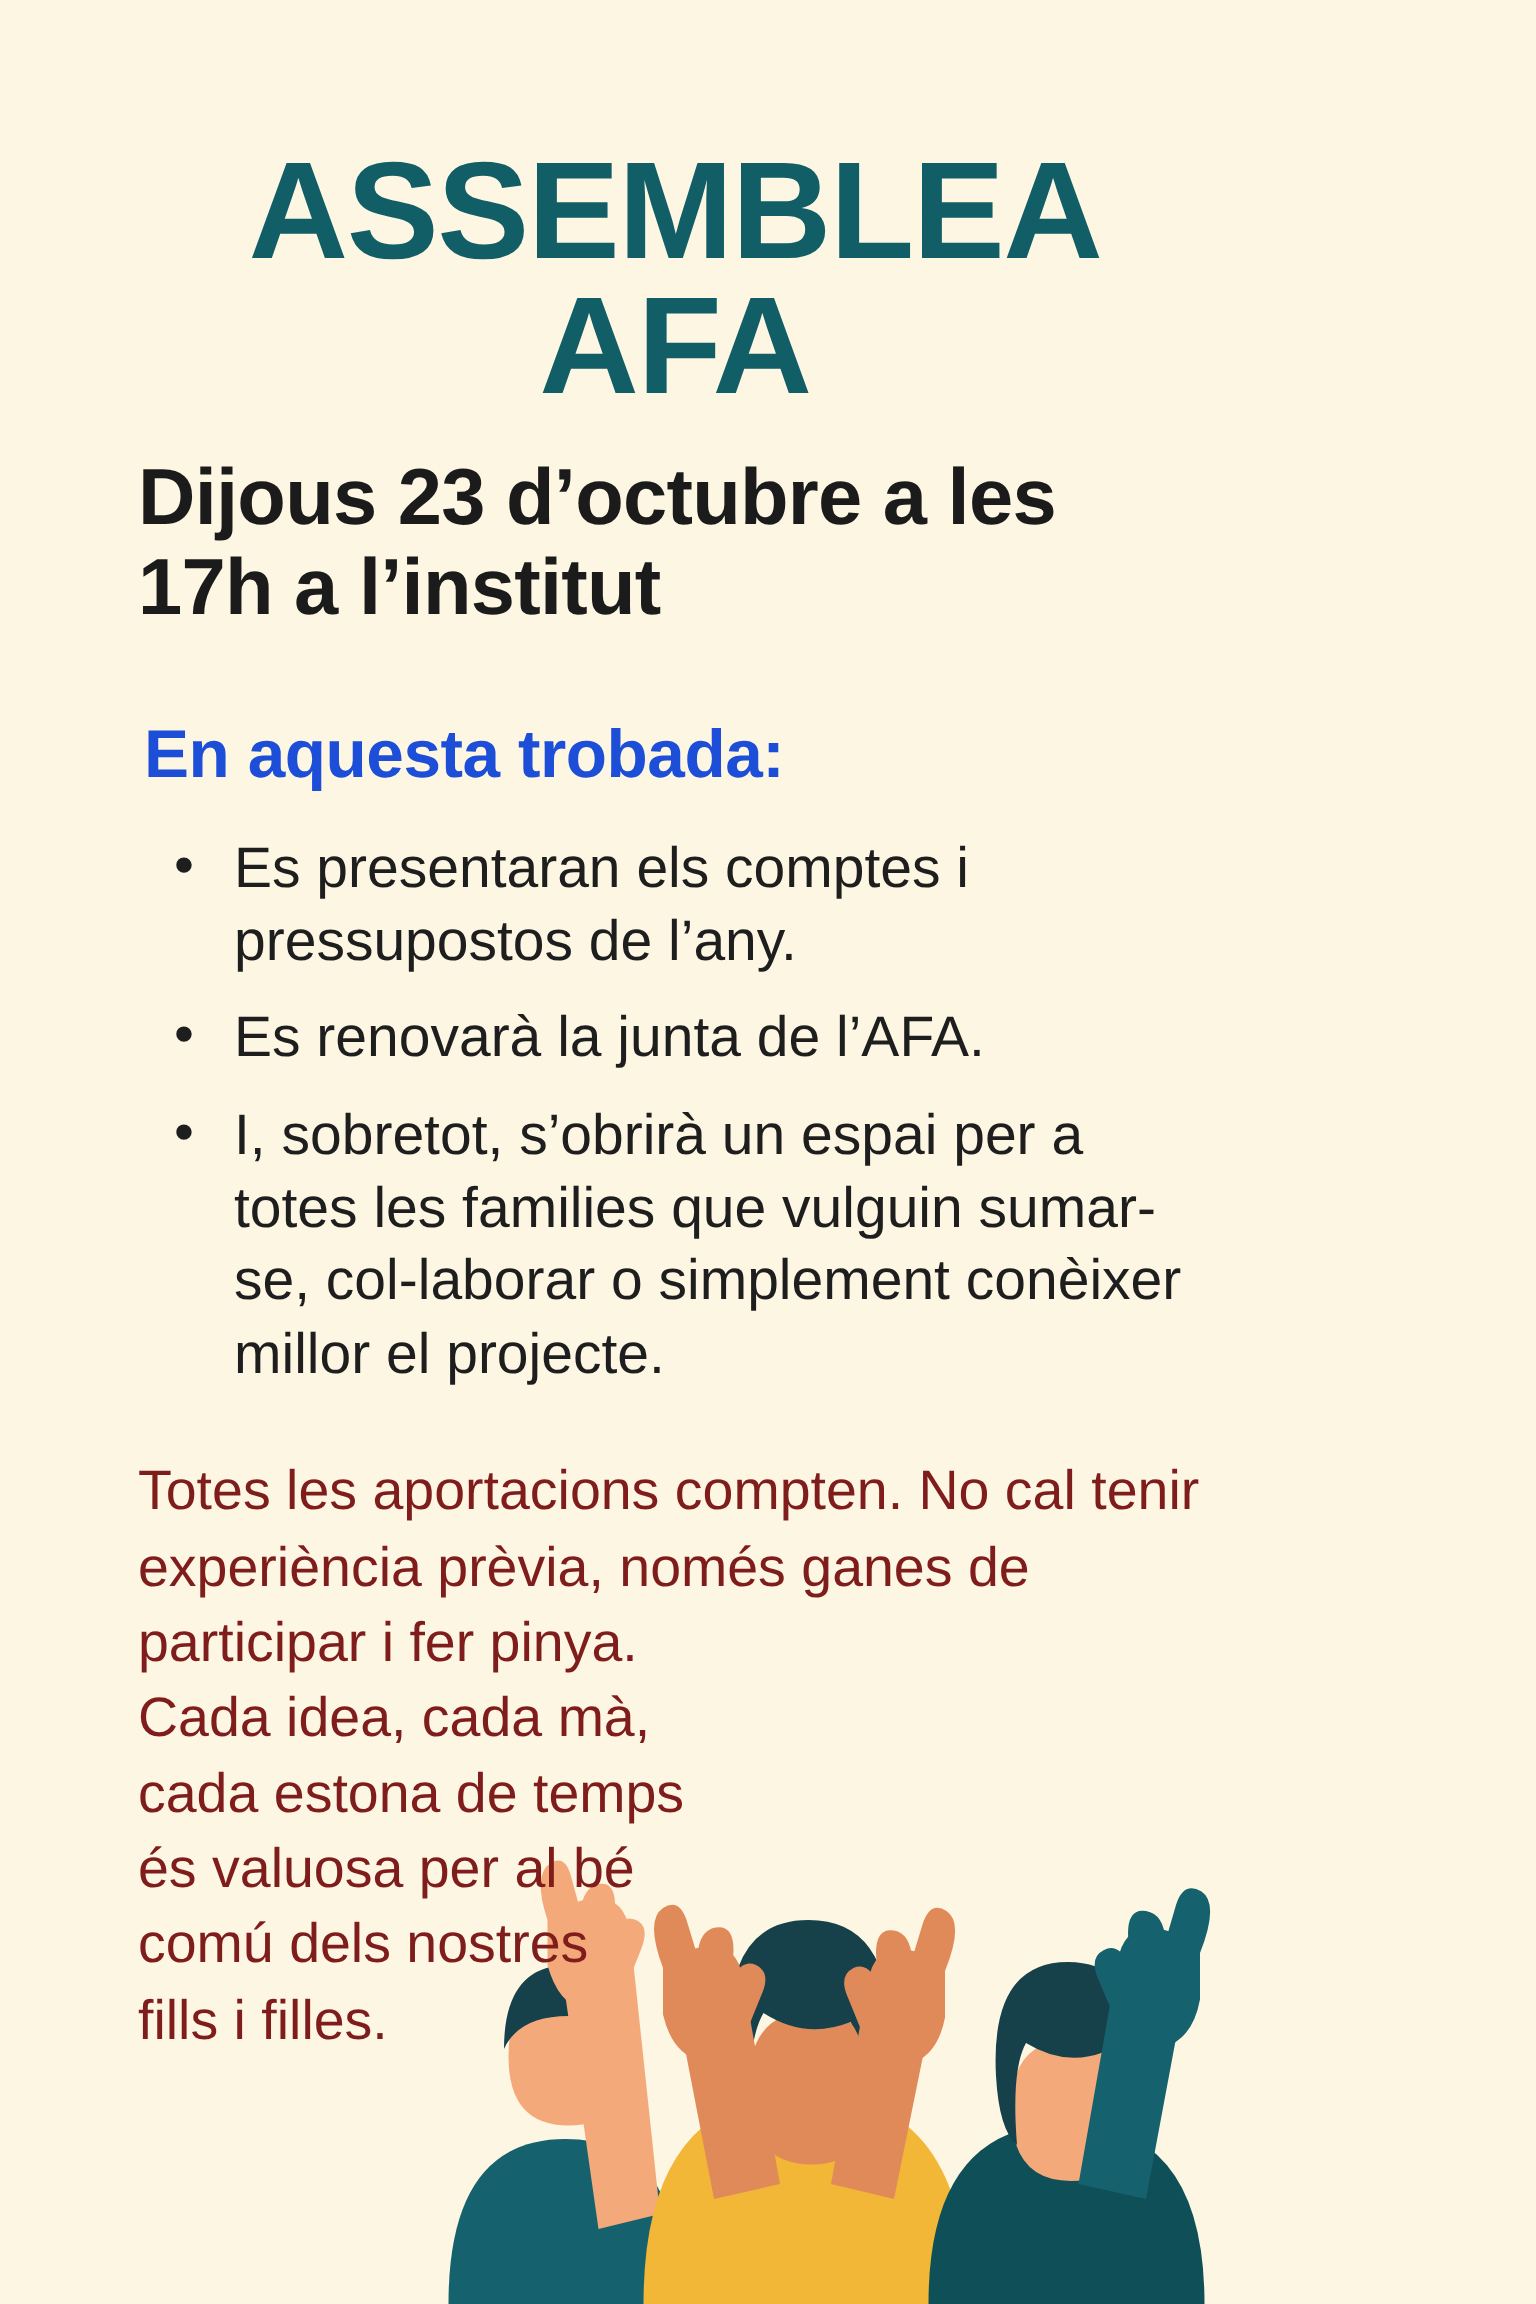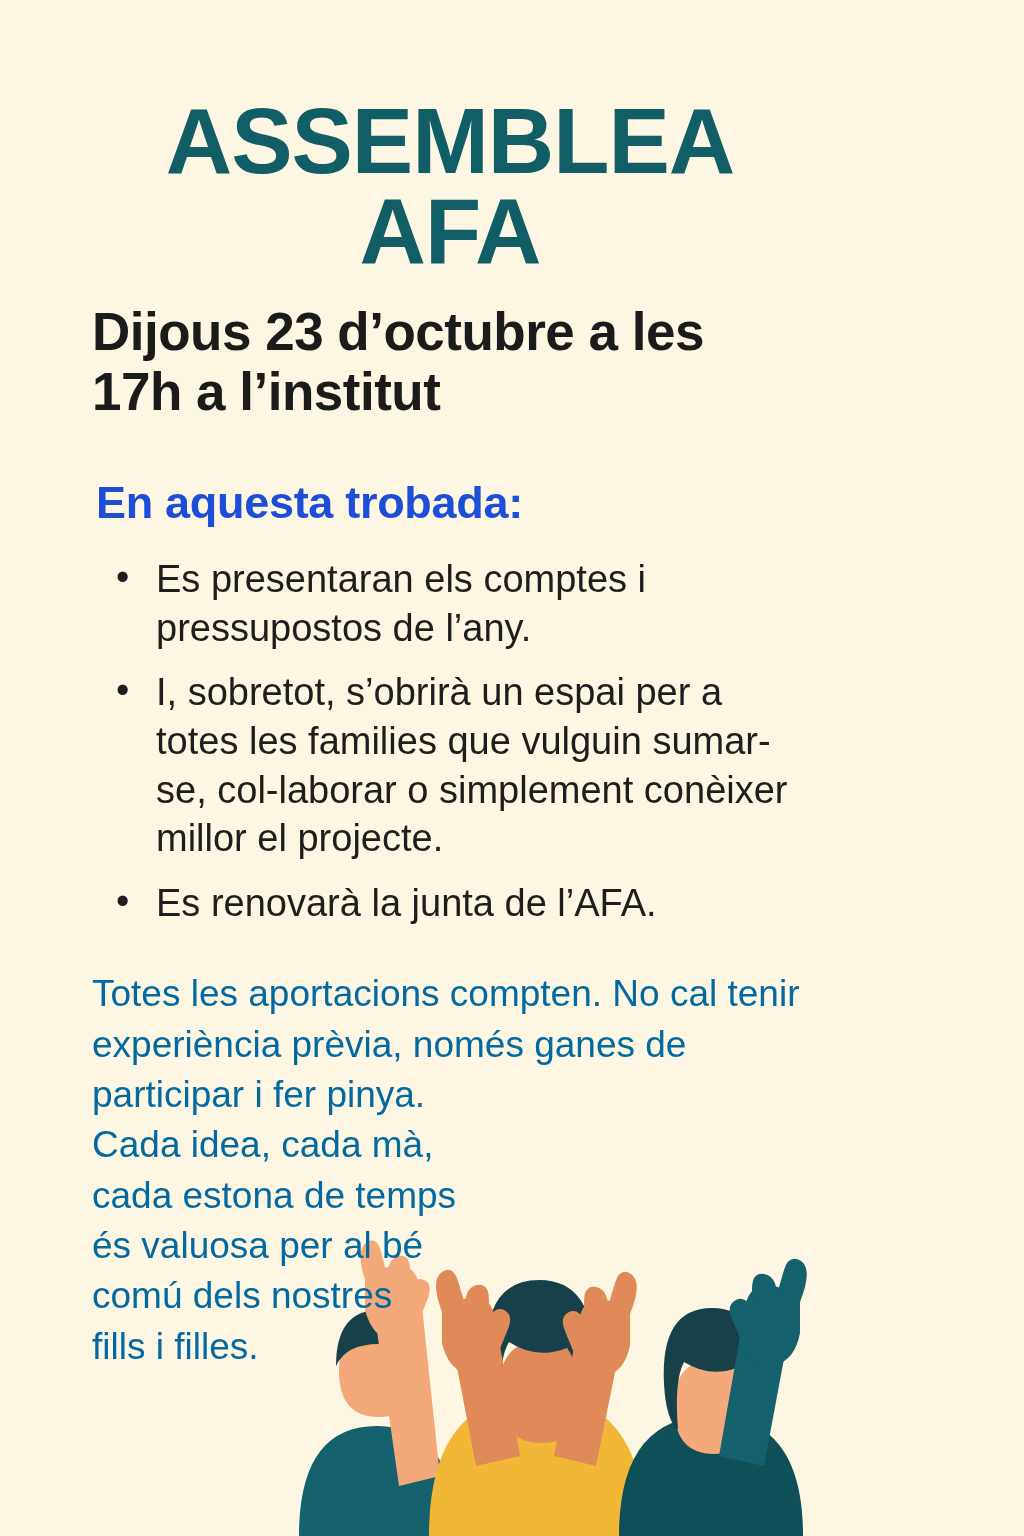--- a/index.html
+++ b/index.html
@@ -72,21 +72,21 @@
     position: absolute;
     left: 8px;
     top: -2px;
     font-size: 38px;
     line-height: 1.28;
     color: #1e1e1e;
   }
   .closing {
     font-size: 37px;
     line-height: 1.36;
-    color: #0369a1;
+    color: #7f1d1d;
     margin: 0;
     max-width: 790px;
     white-space: pre-line;
   }
   .art {
     position: absolute;
     right: 0;
     bottom: 0;
     width: 620px;
     height: 470px;
@@ -138,22 +138,22 @@
       <path d="M556 236 q13-33 1-41 q-12-7-17 9 l-7 24 q-1-18-13-20 q-12-2-12 15 l1 20 q-8-14-17-9 q-10 5-4 19 l14 33 q9 18 29 13 q20-5 25-32z" fill="#15626e"></path>
     </g>
   </svg>
 
   <div class="content">
     <h1 class="title">ASSEMBLEA AFA</h1>
     <h2 class="subtitle">Dijous 23 d’octubre a les 17h a l’institut</h2>
     <h3 class="section-heading">En aquesta trobada:</h3>
     <ul class="bullets">
       <li>Es presentaran els comptes i pressupostos de l’any.</li>
+      <li>Es renovarà la junta de l’AFA.</li>
       <li>I, sobretot, s’obrirà un espai per a totes les families que vulguin sumar-se, col-laborar o simplement conèixer millor el projecte.</li>
-      <li>Es renovarà la junta de l’AFA.</li>
     </ul>
     <p class="closing">Totes les aportacions compten. No cal tenir experiència prèvia, només ganes de participar i fer pinya.
 Cada idea, cada mà,
 cada estona de temps
 és valuosa per al bé
 comú dels nostres
 fills i filles.</p>
   </div>
 
 </div>

